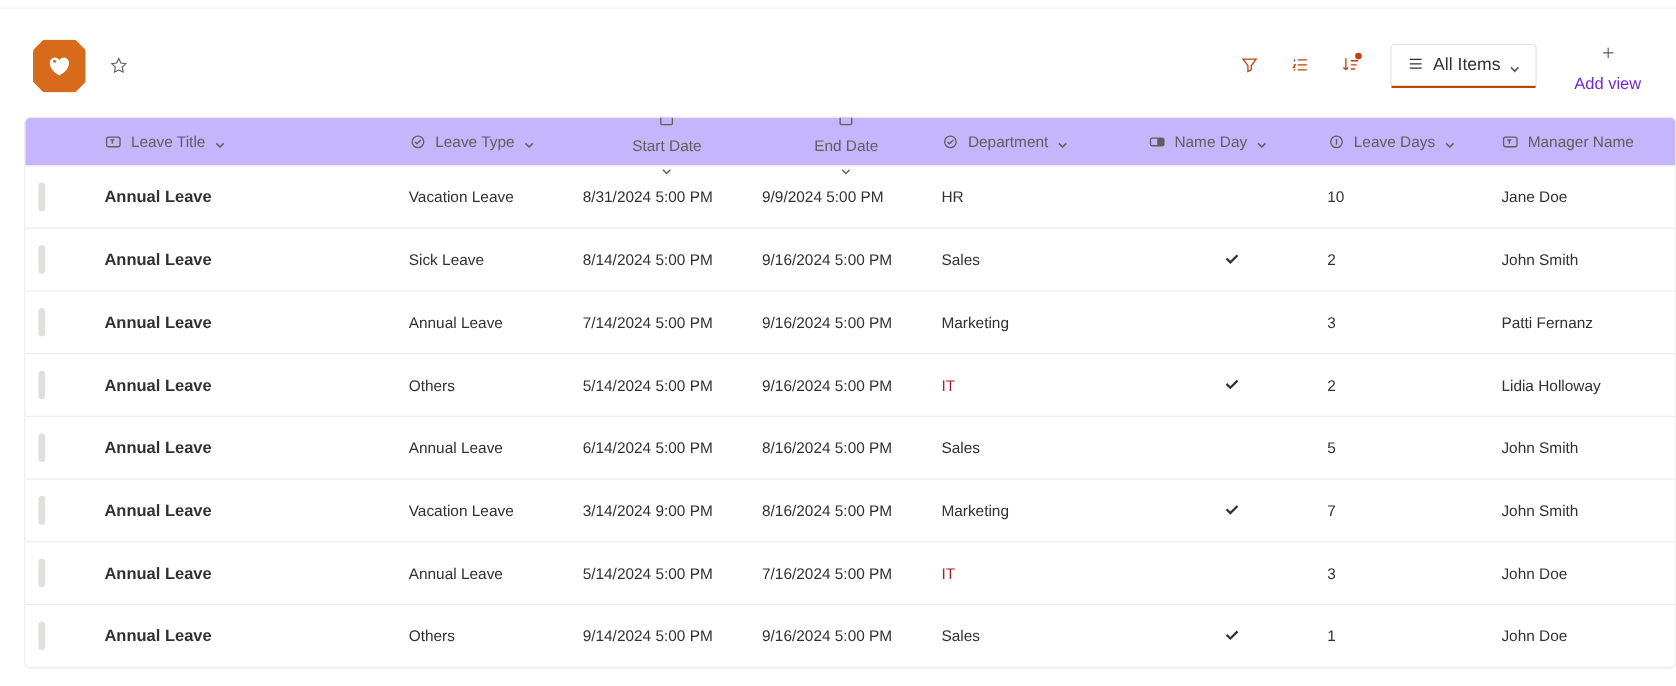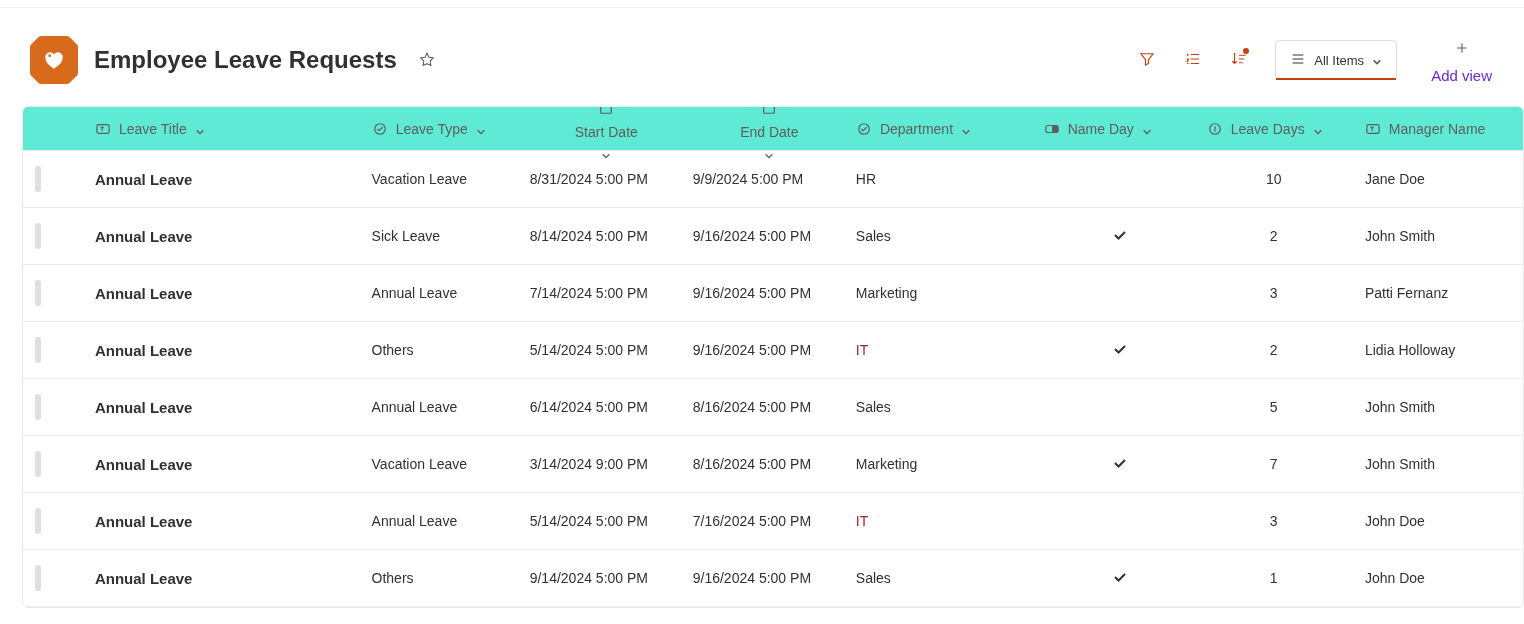--- a/index.html
+++ b/index.html
@@ -61,21 +61,21 @@
   .sortbtn { position: relative; }
   .sortbtn .dot { position:absolute; top:6px; right:10px; width:6px; height:6px; border-radius:50%; background:#c2410c; }
 
   .viewchip {
     display:flex; align-items:center; gap:8px;
     height: 40px;
     padding: 0 14px;
     border: 1px solid #e1dfdd;
     border-radius: 4px;
     cursor: pointer;
-    font-size: 13px;
+    font-size: 16px;
     color: #323130;
     position: relative;
     margin-left: 10px;
   }
   .viewchip::after {
     content:""; position:absolute; left:0; right:0; bottom:-1px; height:2px; background:#c2410c;
   }
   .chev { width:10px; height:10px; }
   .chev svg { width:10px; height:10px; stroke:#605e5c; fill:none; stroke-width:2; }
 
@@ -91,21 +91,21 @@
     border: 1px solid #edebe9;
     border-radius: 6px;
     overflow: hidden;
   }
 
   .colhead-row {
     display:flex;
     align-items:center;
     height: 44px;
     border-bottom: 1px solid #edebe9;
-    background: #5eead4;
+    background: #c4b5fd;
     padding-left: 72px;
   }
   .colhead {
     display:flex; align-items:center; gap:8px;
     color:#605e5c;
     font-size:14px;
     cursor:pointer;
     padding-right:10px;
   }
   .colhead .ficon { width:16px; height:16px; display:flex; align-items:center; justify-content:center; }
@@ -129,37 +129,36 @@
     padding-left: 12px;
     font-size: 14px;
     color:#323130;
   }
   .row-handle {
     width: 6px; height: 26px; border-radius: 3px; background:#e1dfdd;
     margin-right: 54px;
   }
   .cell { padding-right: 10px; }
   .cell.bold { font-weight:600; font-size:15px; }
-  .cell.right { text-align:center; padding-right: 24px; }
+  .cell.right { text-align:left; padding-right: 24px; }
   .check { display:flex; align-items:center; justify-content:center; }
   .check svg { width:16px; height:16px; stroke:#323130; fill:none; stroke-width:2; }
 </style>
 </head>
 <body>
 
 <div class="topstrip"></div>
 
 <div class="header">
   <div class="app-icon">
     <svg viewBox="0 0 24 24">
         <path d="M4 8c2-4 6-4 8-1 2-3 6-3 8 1v2c0 6-8 10-8 10S4 16 4 10V8z"></path>
         <circle cx="8" cy="8" r="1.3" fill="#d86a1c"></circle>
       </svg>
   </div>
-  <div class="page-title">Employee Leave Requests</div>
   <div class="star-btn">
     <svg viewBox="0 0 24 24">
         <path d="M12 3l2.6 5.3 5.9.9-4.3 4.2 1 5.9L12 16.9 6.8 19.3l1-5.9L3.5 9.2l5.9-.9L12 3z"></path>
       </svg>
   </div>
   <div class="header-spacer"></div>
 
   <div class="toolbar">
     <div class="toolbtn">
       <span>

